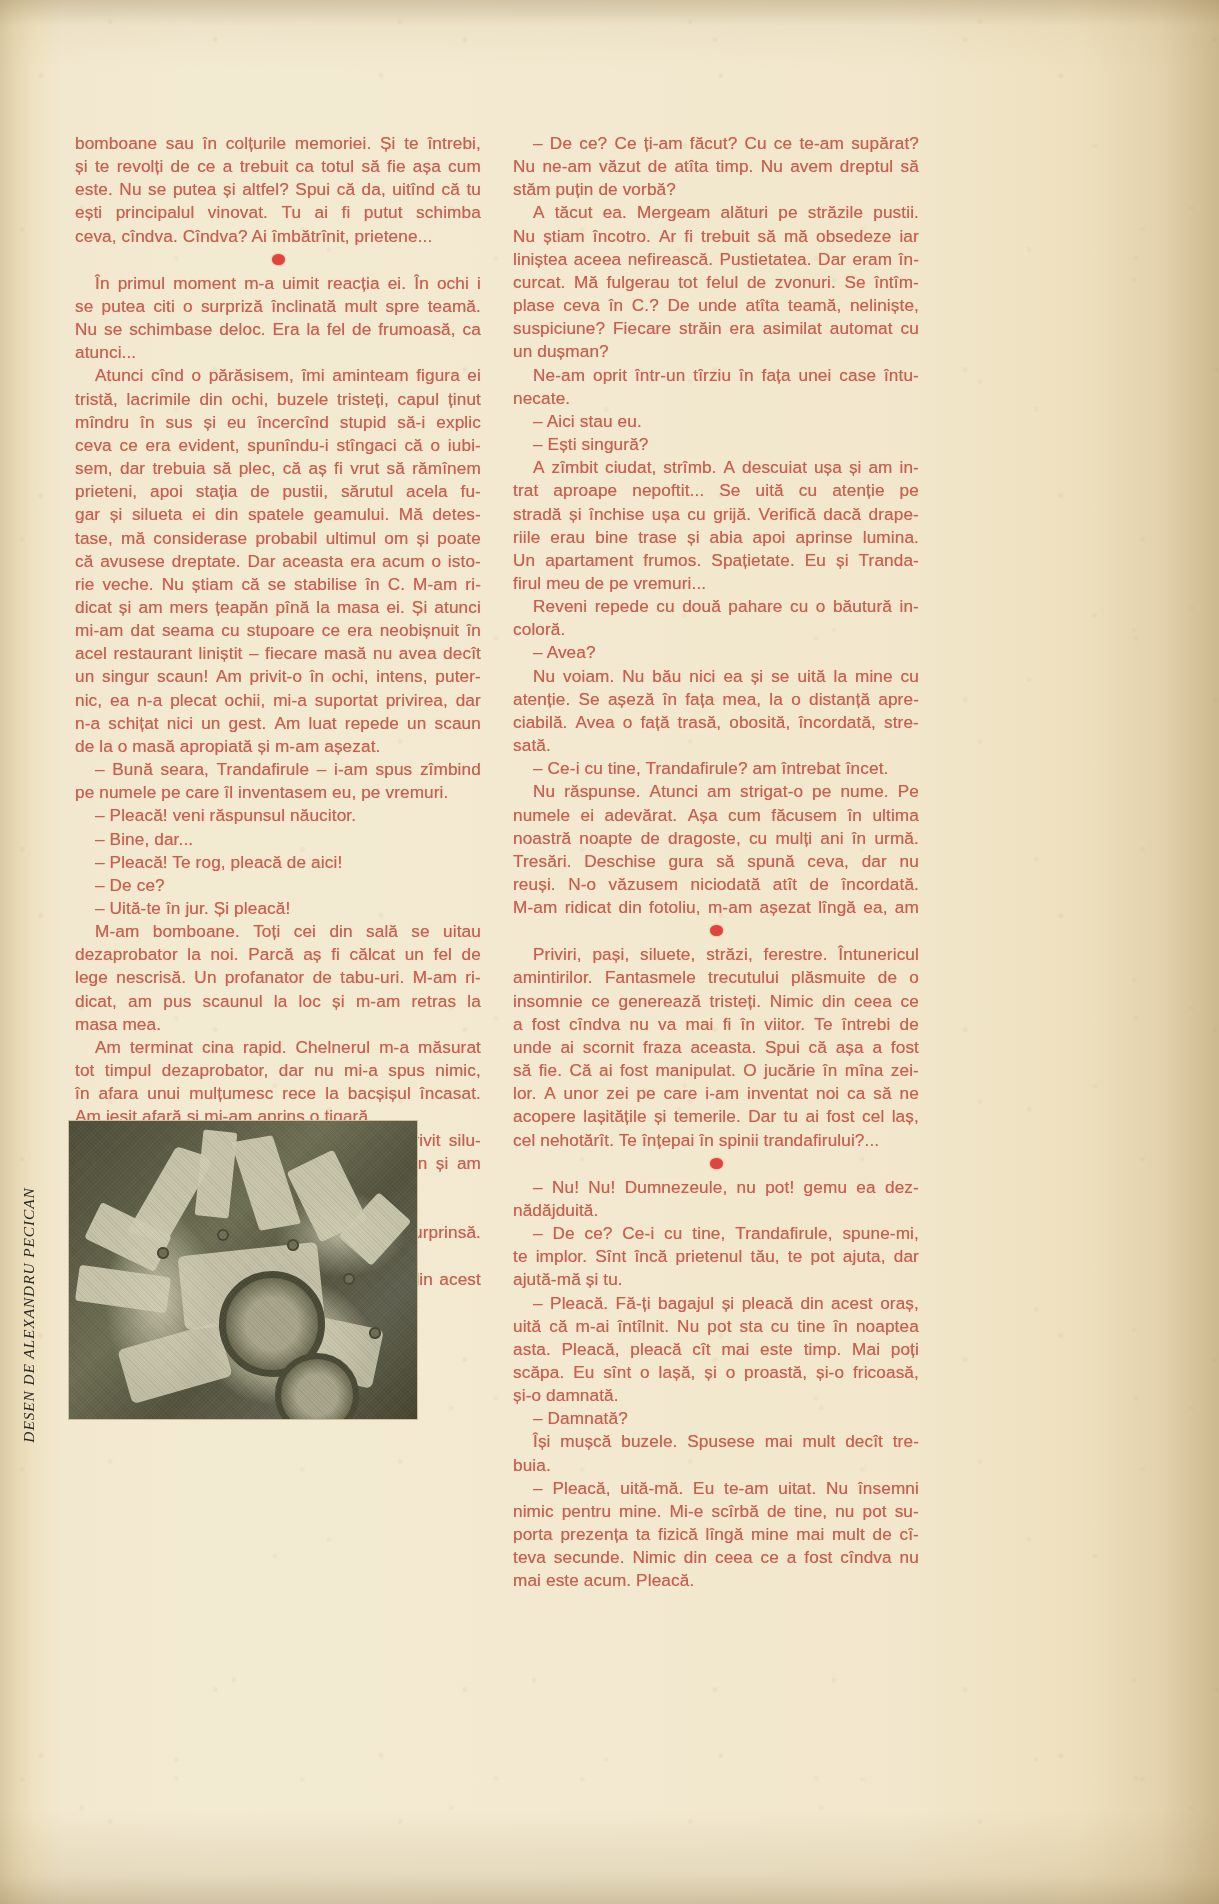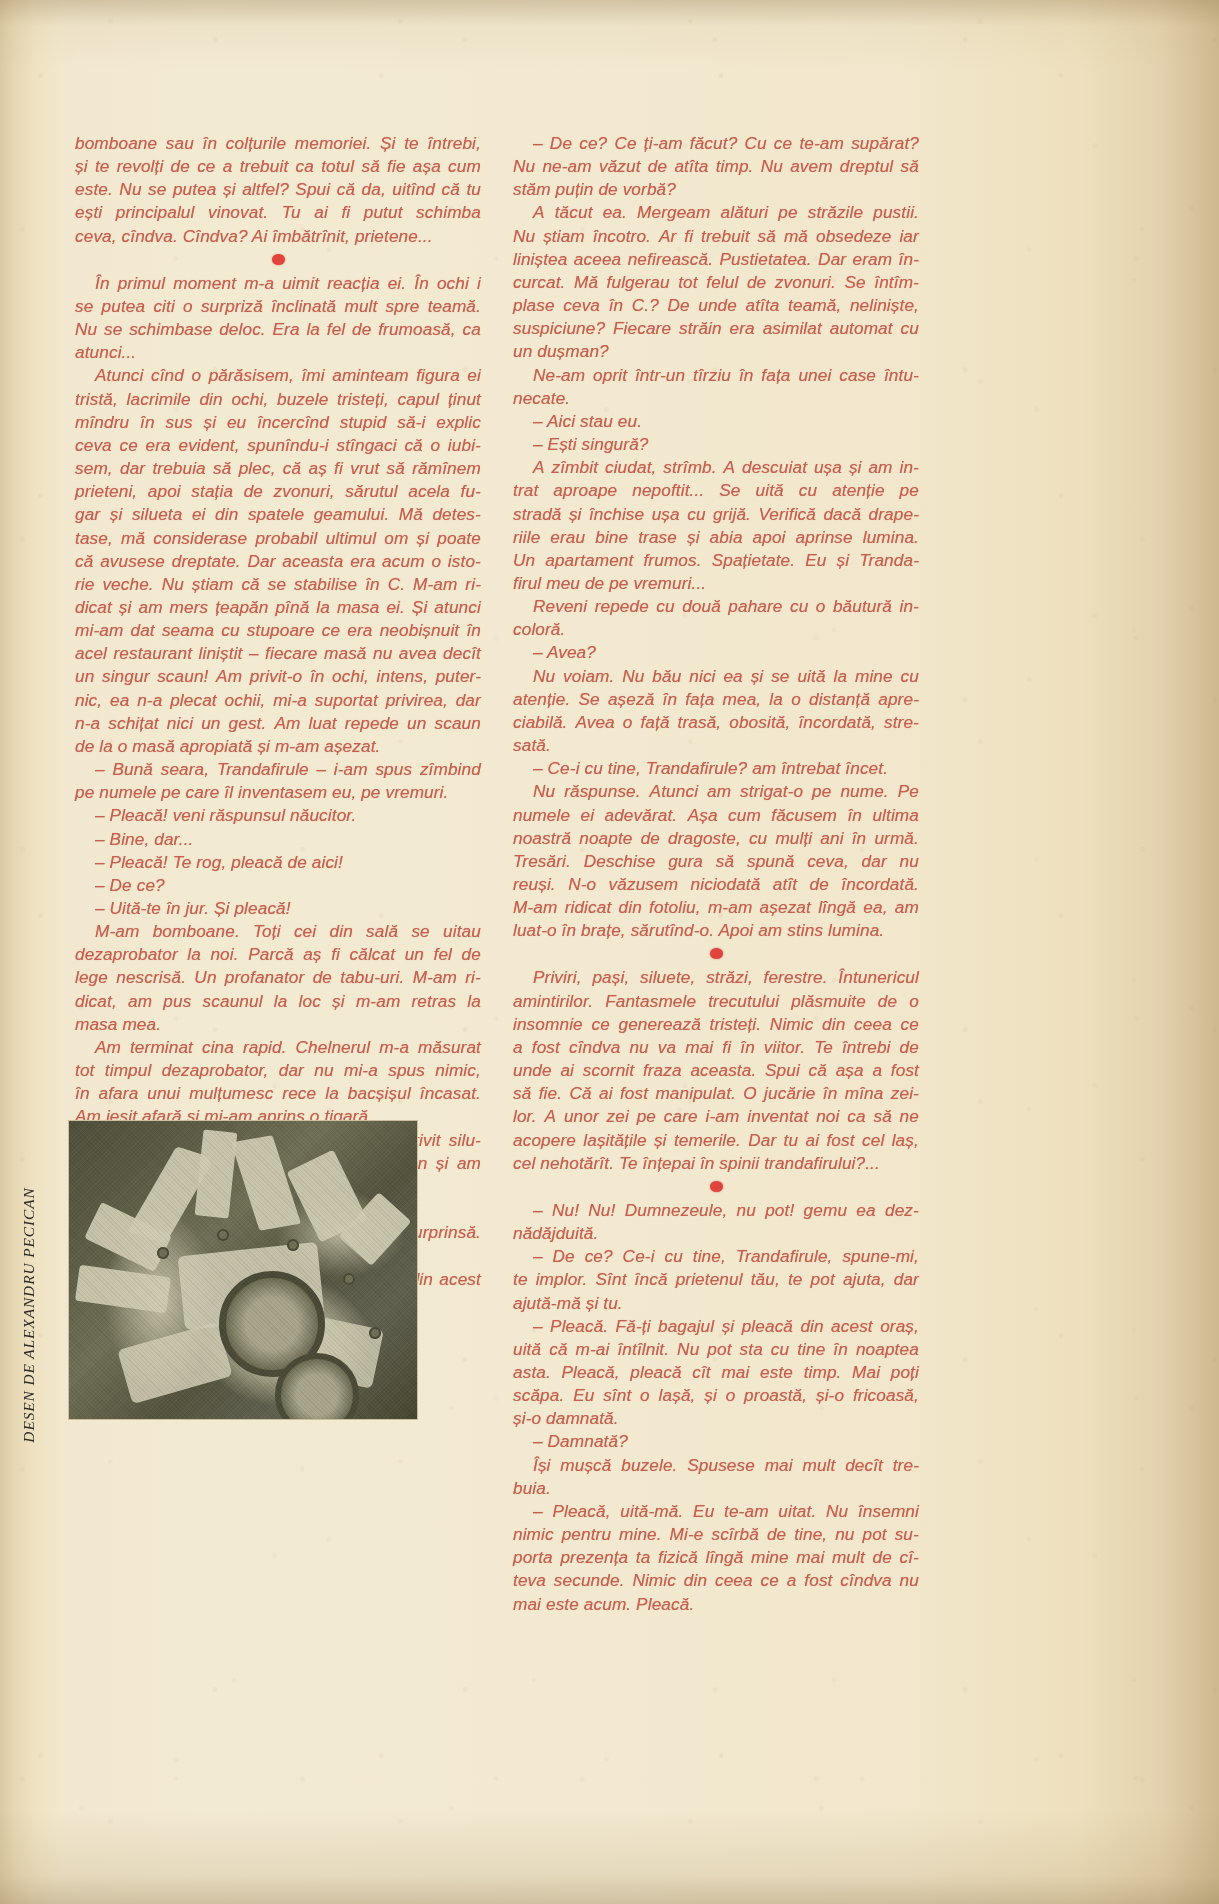--- a/index.html
+++ b/index.html
@@ -72,21 +72,20 @@
     position: absolute;
     top: 132px;
     width: 406px;
     color: #c8604f;
     font-size: 17.2px;
     line-height: 23.15px;
     text-align: justify;
     text-justify: inter-word;
     letter-spacing: .12px;
     text-shadow: 0 0 .7px rgba(176,70,50,.55);
-    font-style: italic;
   }
   .col-left  { left: 75px;  }
   .col-right { left: 513px; }
 
   .col p {
     margin: 0;
   }
 
   
   .ln {
@@ -352,21 +351,21 @@
             <span>fi</span>
             <span>vrut</span>
             <span>să</span>
             <span>rămînem</span>
           </span>
           <span class="ln j">
             <span>prieteni,</span>
             <span>apoi</span>
             <span>stația</span>
             <span>de</span>
-            <span>zvonuri,</span>
+            <span>pustii,</span>
             <span>sărutul</span>
             <span>acela</span>
             <span>fu-</span>
           </span>
           <span class="ln j">
             <span>gar</span>
             <span>și</span>
             <span>silueta</span>
             <span>ei</span>
             <span>din</span>
@@ -925,21 +924,20 @@
             <span>M-am</span>
             <span>ridicat</span>
             <span>din</span>
             <span>fotoliu,</span>
             <span>m-am</span>
             <span>așezat</span>
             <span>lîngă</span>
             <span>ea,</span>
             <span>am</span>
           </span>
-          <span class="ln">luat-o în brațe, sărutînd-o. Apoi am stins lumina.</span>
         </p>
         <div class="dot-wrap">
           <div class="dot" style="background: rgb(224, 68, 60);"></div>
         </div>
         <p class="para">
           <span class="ln j ind">
             <span>Priviri,</span>
             <span>pași,</span>
             <span>siluete,</span>
             <span>străzi,</span>

